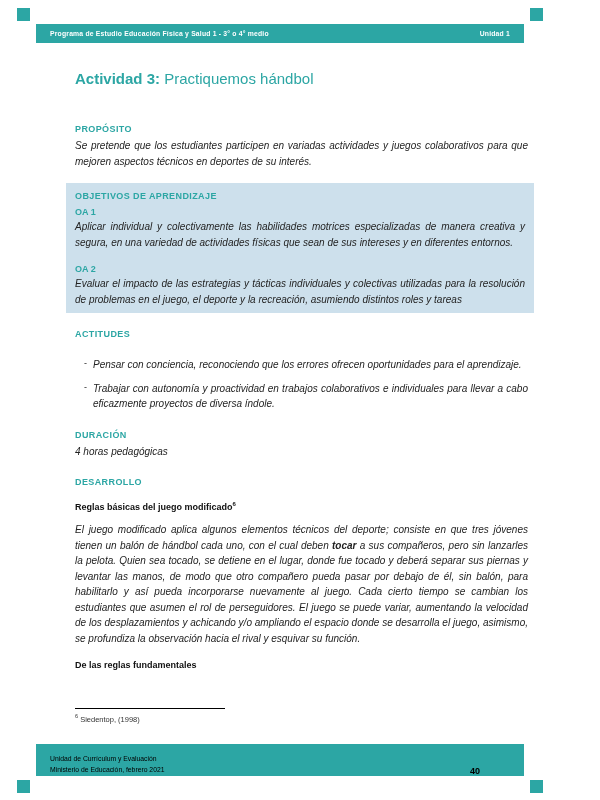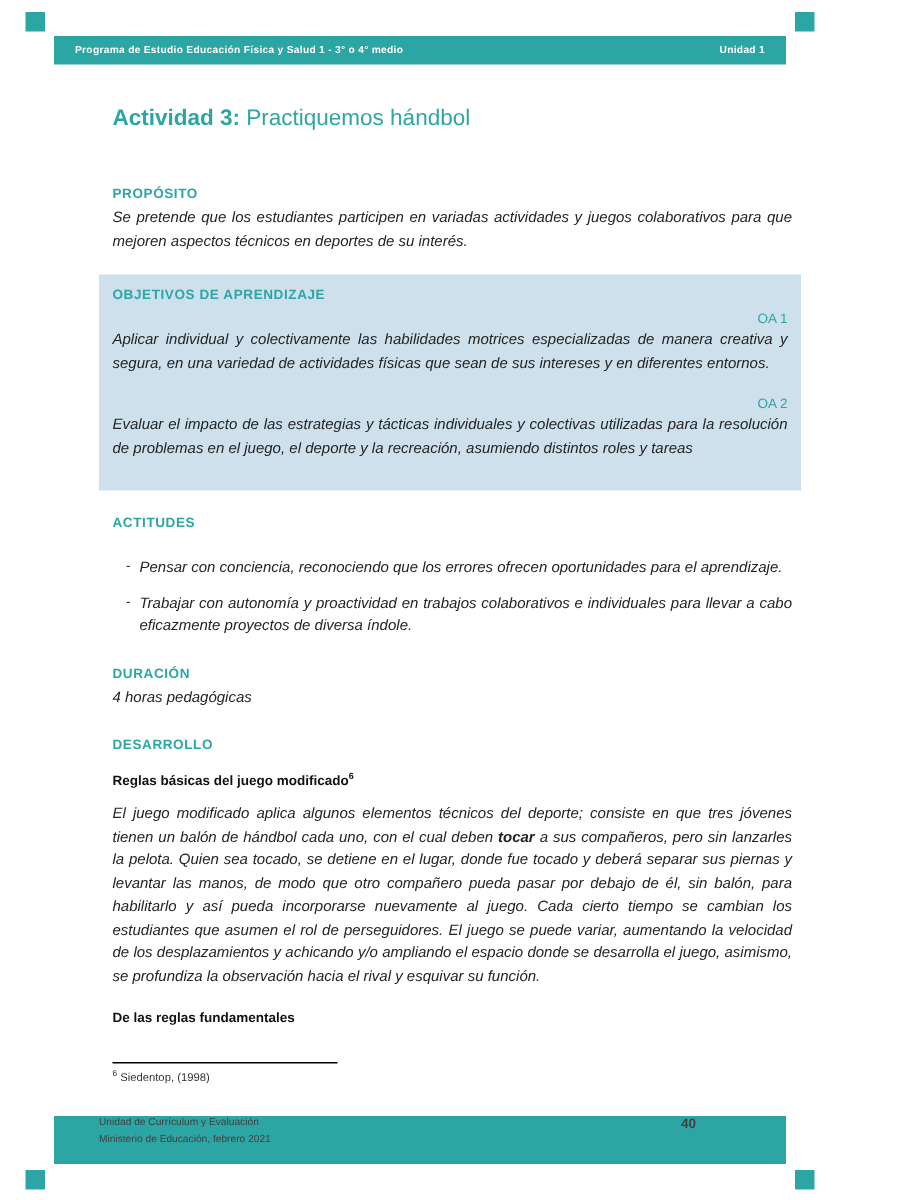--- a/index.html
+++ b/index.html
@@ -24,24 +24,24 @@
 
   .activity-title{ font-size:15px; line-height:1.2; color:var(--teal); font-weight:normal; margin-bottom:36px; }
   .activity-title .t-bold{ font-weight:bold; }
 
   .teal-heading{ color:var(--teal); font-size:9px; font-weight:bold; letter-spacing:.4px; margin-bottom:4px; }
   .body{ font-size:10px; line-height:1.55; text-align:justify;font-style:italic; }
 
   .sec-proposito{ margin-bottom:14px; }
 
   .oa-box{
-    background:var(--box-bg); margin:0 -6px 0 -9px; padding:8px 9px 20px 9px;
+    background:var(--box-bg); margin:0 -6px 0 -9px; padding:8px 9px 6px 9px;
   }
   .oa-box .teal-heading{ margin-bottom:6px; }
-  .oa-item h3{ color:var(--teal); font-size:9px; font-weight:normal; margin-bottom:2px;text-align:right; }
+  .oa-item h3{ color:var(--teal); font-size:9px; font-weight:bold; margin-bottom:2px; }
   .oa-item + .oa-item{ margin-top:14px; }
 
   .sec-actitudes{ margin-top:16px; }
   .sec-actitudes .teal-heading{ margin-bottom:18px; }
   .dash-item{ display:flex; padding-left:9px; margin-bottom:8px; }
   .dash-item .dash{ width:9px; flex:0 0 9px; font-size:9px; line-height:1.55; }
   .dash-item p{ flex:1; }
 
   .sec-duracion{ margin-top:18px; }
   .sec-desarrollo{ margin-top:18px; }
@@ -51,22 +51,22 @@
   .rules-par{ margin-bottom:12px; }
   .rules-par b{ font-weight:bold; }
 
   .footnote-block{ position:absolute; left:75px; top:708px; width:453px; }
   .footnote-rule{ width:150px; border-top:1px solid #000; margin-bottom:4px; }
   .footnote{ font-size:7.5px; color:#333; }
   .footnote sup{ font-size:5.5px; }
 
   .bottom-bar{
     position:absolute; left:36px; right:36px; bottom:24px; height:32px;
-    background:var(--teal); color:#404040; display:flex; align-items:flex-start;
-    justify-content:space-between; padding:0 30px;
+    background:var(--teal); color:#000000; display:flex; align-items:flex-end;
+    justify-content:space-between; padding:0 14px;
   }
   .footer-left{ font-size:6.8px; line-height:1.6; }
   .page-number{ font-size:9px; font-weight:bold; margin-right:30px; }
 </style>
 </head>
 <body>
 
 <div class="page" style="--teal: #2ca6a4; --box-bg: #cde0ec;">
 
   <div class="corner-sq tl"></div>

